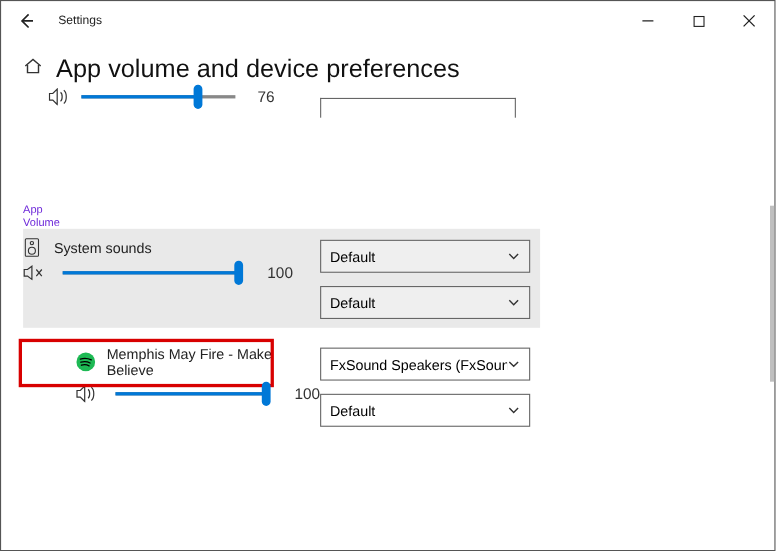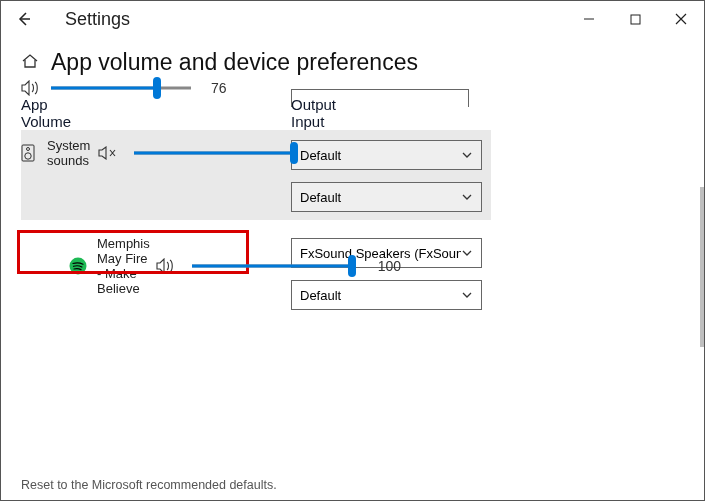--- a/index.html
+++ b/index.html
@@ -1,39 +1,39 @@
 <!DOCTYPE html>
 <html><head>
 <meta charset="utf-8">
 <style>
   * { box-sizing: border-box; font-family: "Segoe UI", Arial, sans-serif; }
   body { margin: 0; background: #fff; color: #000; }
   .window { width: 705px; height: 501px; border: 1px solid #555; position: relative; overflow: hidden; }
   .titlebar { display: flex; align-items: center; height: 36px; padding: 0 0 0 8px; }
   .back-btn { width: 30px; height: 30px; display:flex; align-items:center; justify-content:center; cursor:pointer; }
-  .title { margin-left: 26px; font-size: 18px; color:#222; }
+  .title { margin-left: 14px; font-size: 11px; color:#222; }
   .win-ctrls { margin-left:auto; display:flex; }
   .win-ctrl { width: 46px; height: 36px; display:flex; align-items:center; justify-content:center; cursor:pointer; }
   .content { padding: 6px 20px 0 20px; }
   .header-row { display:flex; align-items:center; gap:12px; margin-top: 6px; }
   .header-title { font-size: 23px; font-weight: 400; color:#111; }
-  .master-row { display:flex; align-items:center; margin-top: 4px; gap:10px; }
+  .master-row { display:flex; align-items:center; margin-top: 4px; gap:10px;margin-left:23px; }
   .vol-icon svg { display:block; }
   .slider-wrap { position:relative; width:140px; height:16px; }
   .slider-track { position:absolute; top:50%; left:0; right:0; height:3px; background:#888; transform:translateY(-50%); }
   .slider-fill { position:absolute; top:50%; left:0; height:3px; background:#0078d7; transform:translateY(-50%); }
   .slider-thumb { position:absolute; top:50%; width:8px; height:22px; background:#0078d7; border-radius:4px; transform:translate(-50%,-50%); }
   .slider-val { font-size:14px; color:#333; margin-left:10px; }
   .master-dummy-select { position:absolute; left:290px; top:88px; width:178px; height:18px; border:1px solid #666; border-bottom:none; }
-  .col-headers { display:flex; font-size:15px; color:#0f172a; }
+  .col-headers { display:flex; margin-top:90px; font-size:10px; color:#6d28d9; }
   .col1 { width:270px; }
   .col2 { width:200px; }
   .app-row { display:flex; align-items:flex-start; padding:8px 0 8px 0; position:relative; }
   .app-row.selected { background:#e9e9e9; width:470px; }
-  .app-left { width:270px; display:flex; gap:6px; }
+  .app-left { width:270px; display:flex; flex-direction:column; gap:6px; }
   .app-top { display:flex; align-items:center; gap:10px; }
   .app-icon { width:18px; height:18px; display:flex; align-items:center; justify-content:center; }
   .app-name { font-size:13px; color:#222; max-width:200px; }
   .app-vol-line { display:flex; align-items:center; gap:16px; }
   .app-vol-line .slider-wrap { width:160px; }
   .selects { display:flex; flex-direction:column; gap:12px; padding-top:2px; }
   .select { width:191px; height:30px; border:1px solid #666; background:#efefef; display:flex; align-items:center; justify-content:space-between; padding:0 8px; font-size:13px; cursor:pointer; overflow:hidden; }
   .select.white { background:#fff; }
   .chevron { flex-shrink:0; }
   .highlight-box { position:absolute; border:3px solid #d80000; pointer-events:none; }
@@ -99,24 +99,20 @@
       <span class="slider-val">76</span>
     </div>
 
     <div class="master-dummy-select"></div>
 
     <div class="col-headers">
       <div class="col1">
         <div>App</div>
         <div>Volume</div>
       </div>
-      <div class="col2">
-        <div>Output</div>
-        <div>Input</div>
-      </div>
     </div>
 
     <div class="app-row selected">
       <div class="app-left">
         <div class="app-top">
           <span class="app-icon">
             <svg width="16" height="18" viewBox="0 0 16 18">
                 <rect x="1" y="1" width="12" height="16" rx="1" stroke="#333" fill="none"></rect>
                 <circle cx="7" cy="12" r="3.2" stroke="#333" fill="none"></circle>
                 <circle cx="7" cy="5" r="1.5" stroke="#333" fill="none"></circle>
@@ -195,15 +191,14 @@
               <path d="M2 4l4 4 4-4" stroke="#333" fill="none" stroke-width="1.3"></path>
             </svg>
         </div>
       </div>
     </div>
 
   </div>
 
   <div class="right-scroll-hint"></div>
 
-  <div class="footer-line">Reset to the Microsoft recommended defaults.</div>
 
 </div>
 
 </body></html>

